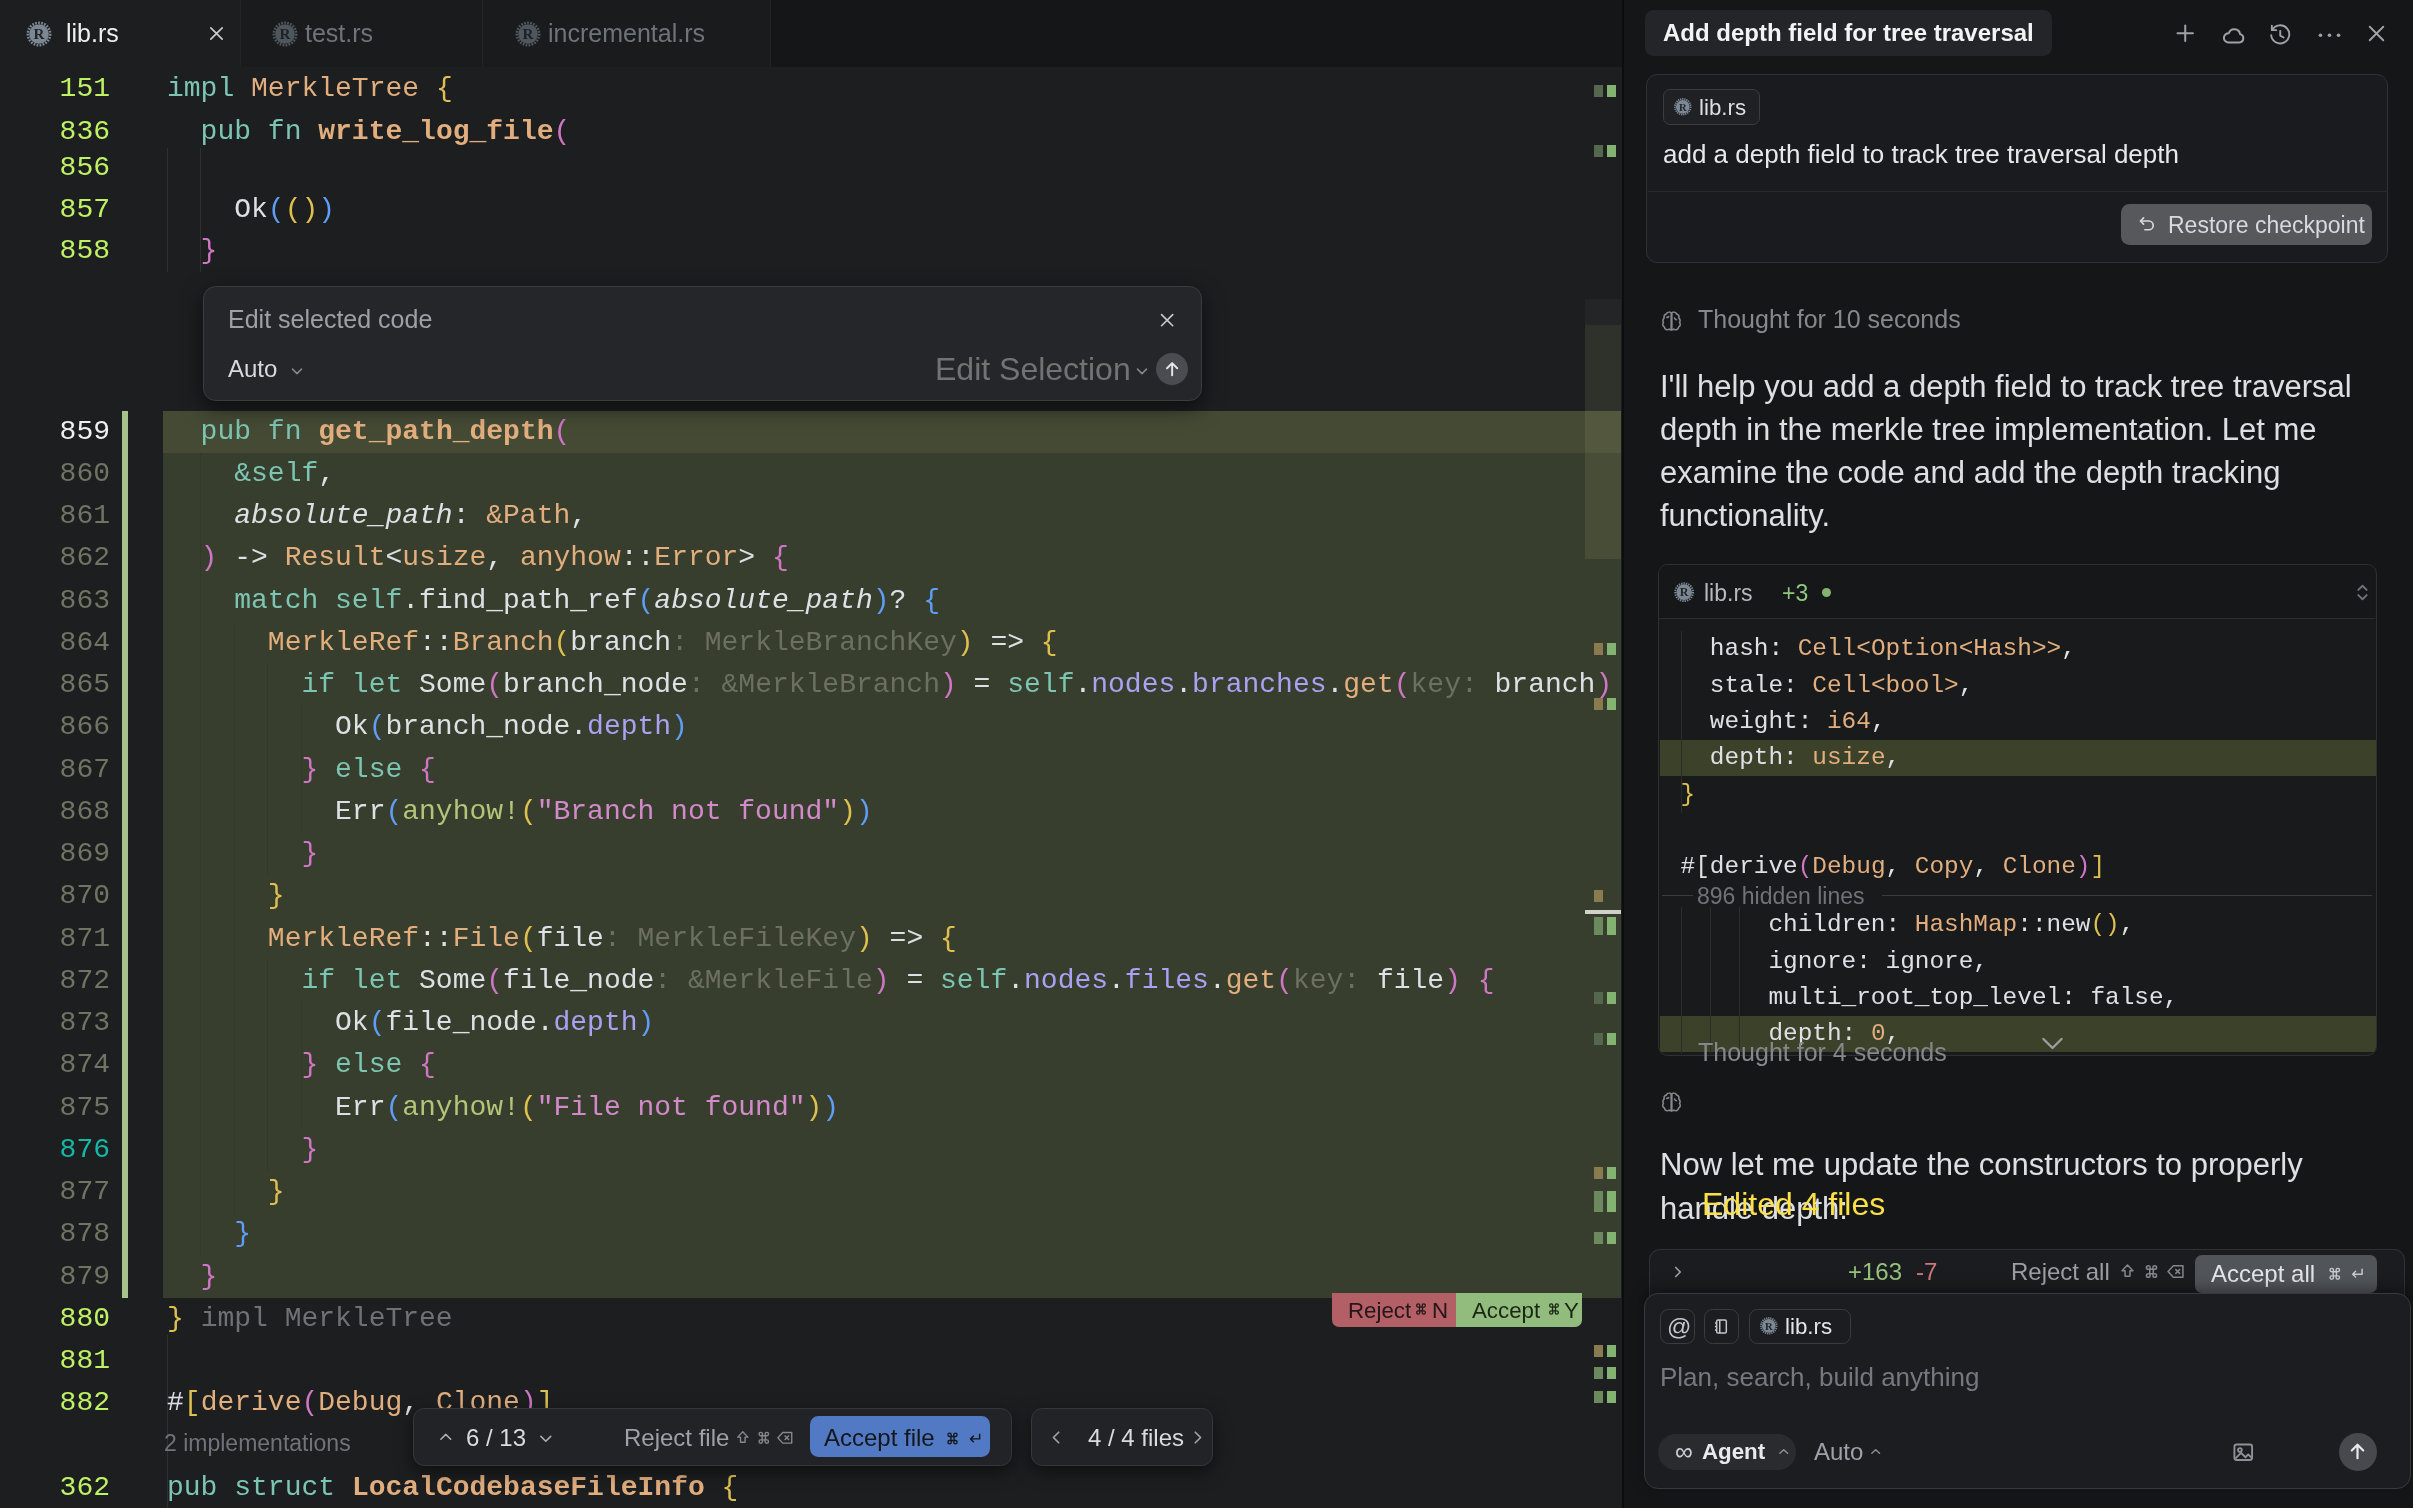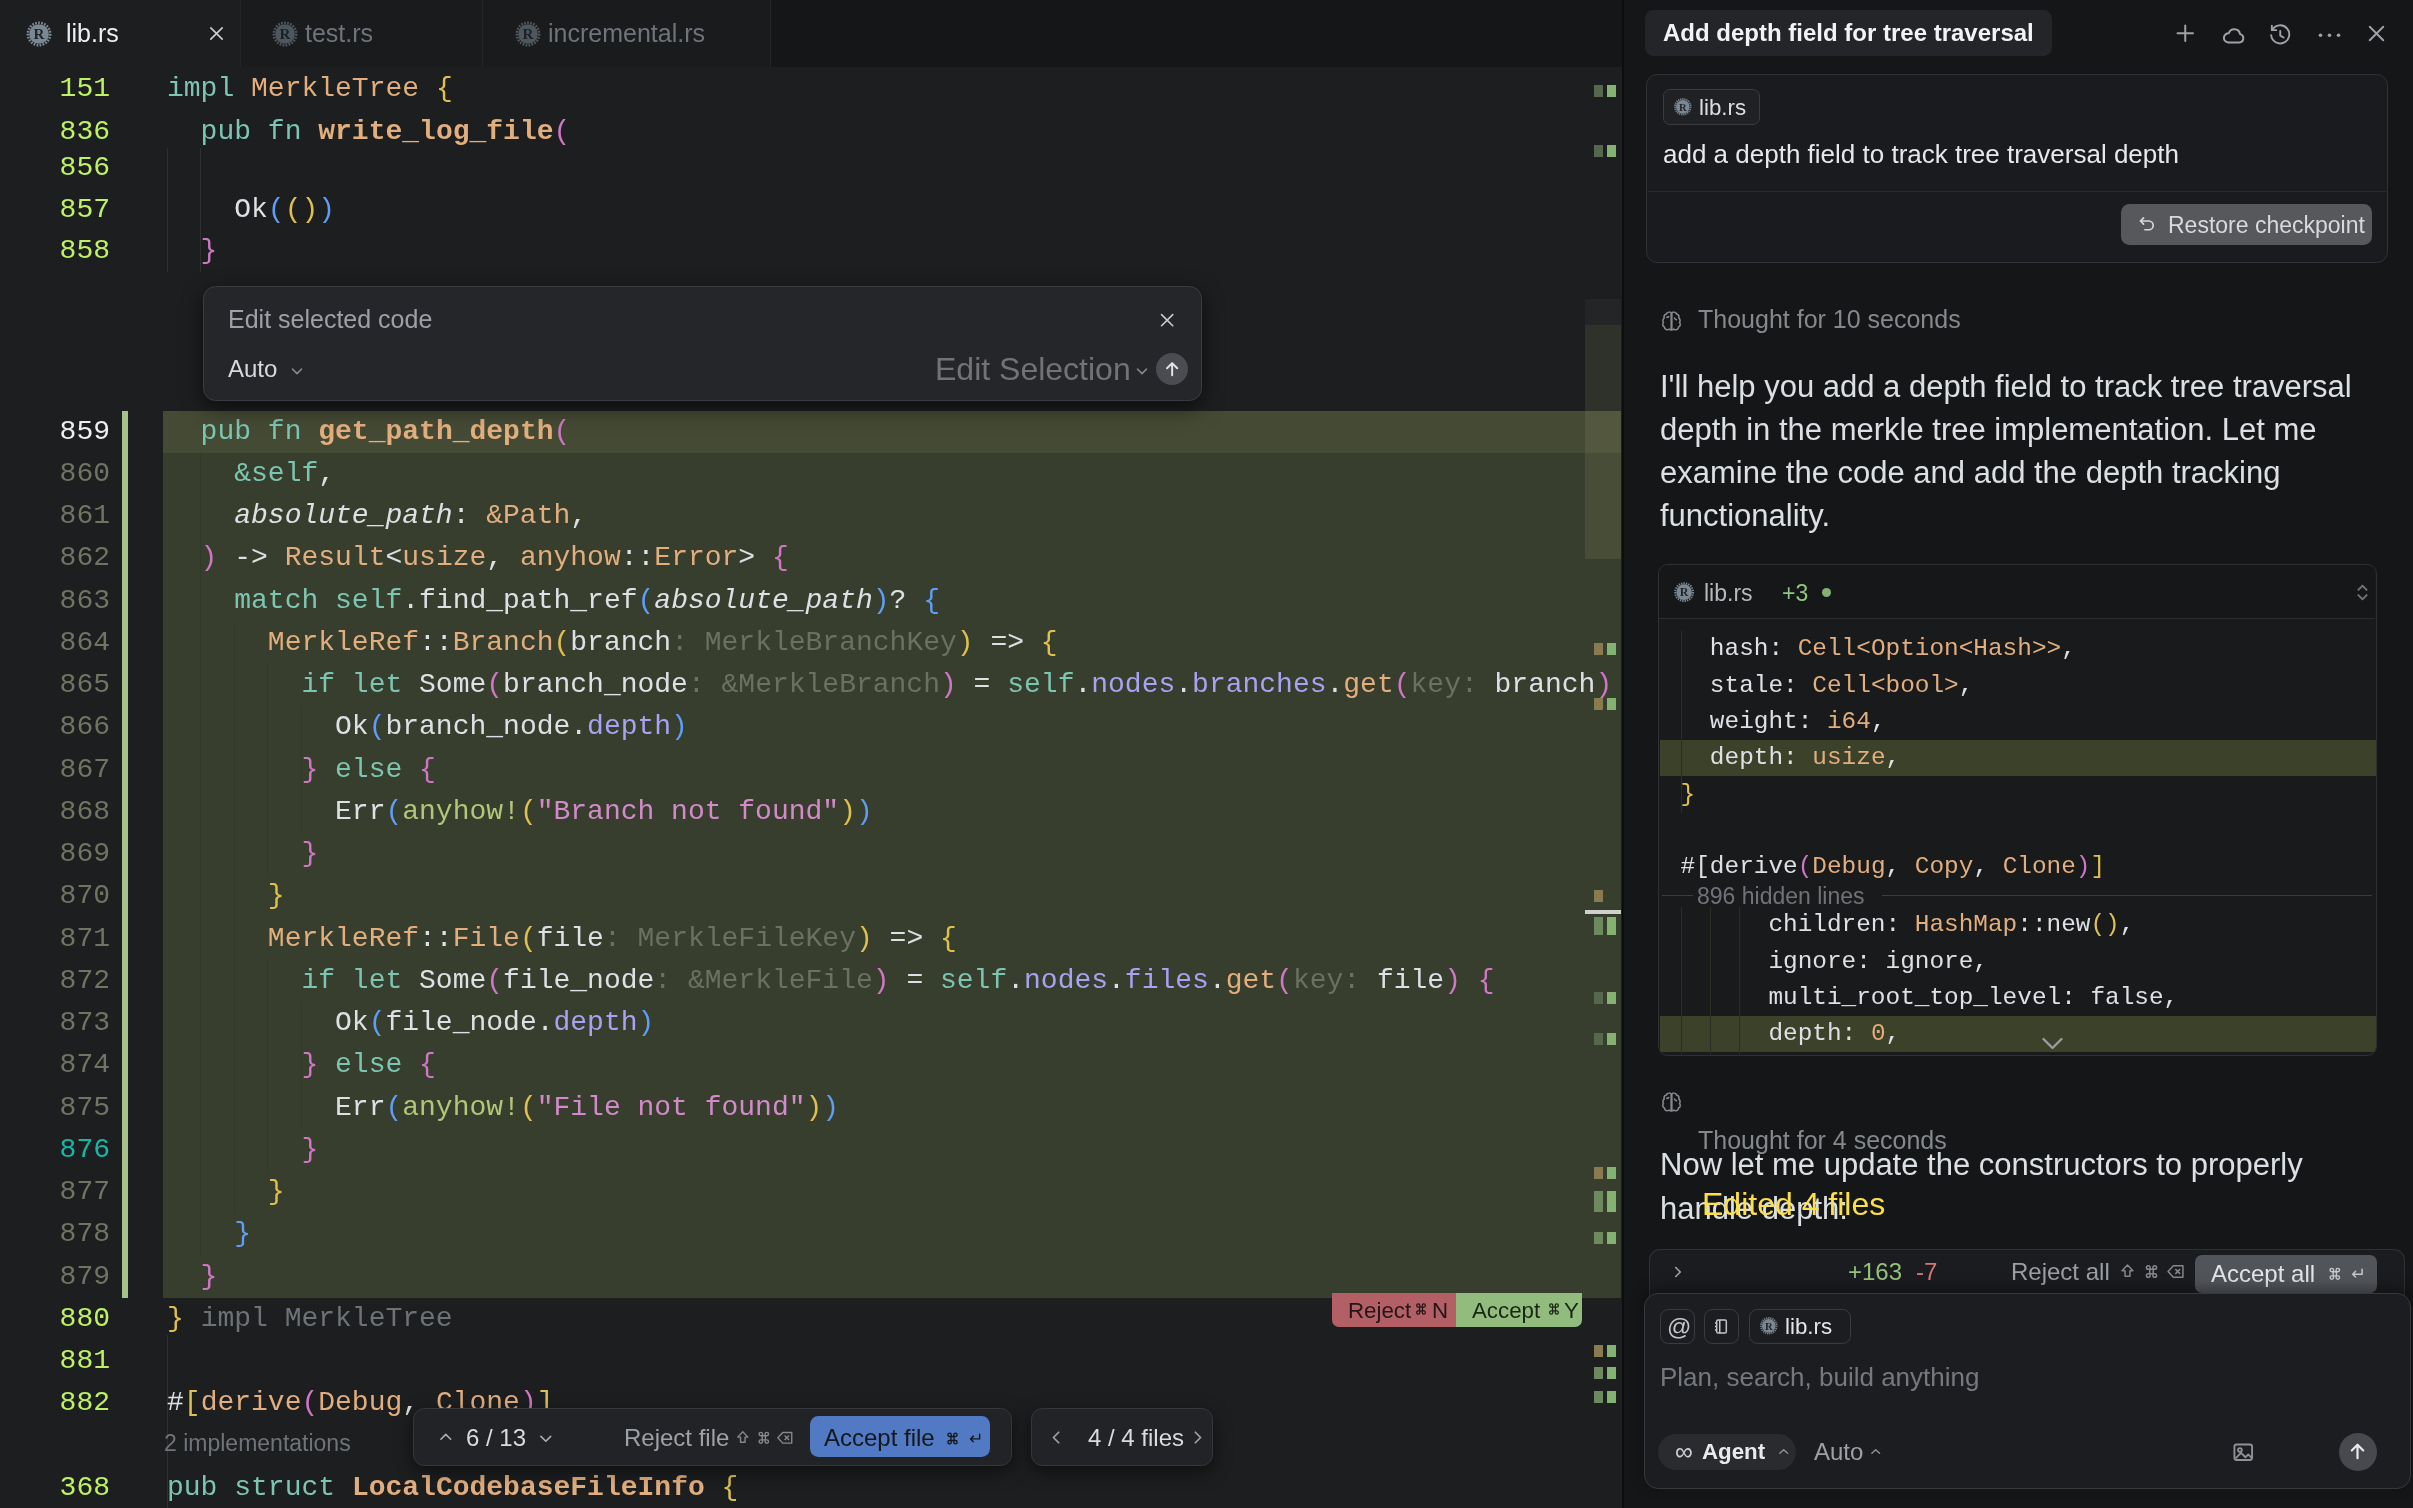--- a/index.html
+++ b/index.html
@@ -98,21 +98,21 @@
   <div class="ln" style="top:1002px;color:#6f7463">873</div>
   <div class="ln" style="top:1044px;color:#6f7463">874</div>
   <div class="ln" style="top:1087px;color:#6f7463">875</div>
   <div class="ln" style="top:1129px;color:#14b8a6">876</div>
   <div class="ln" style="top:1171px;color:#6f7463">877</div>
   <div class="ln" style="top:1213px;color:#6f7463">878</div>
   <div class="ln" style="top:1256px;color:#6f7463">879</div>
   <div class="ln" style="top:1298px">880</div>
   <div class="ln" style="top:1340px">881</div>
   <div class="ln" style="top:1382px">882</div>
-  <div class="ln" style="top:1467px">368</div>
+  <div class="ln" style="top:1467px">362</div>
 
   <div class="code" style="top:68px"><span class="k">impl</span> <span class="o">MerkleTree</span> <span class="y">{</span></div>
   <div class="code" style="top:111px">  <span class="k">pub</span> <span class="k">fn</span> <span class="ob">write_log_file</span><span class="p">(</span></div>
   <div class="code" style="top:189px">    Ok<span class="b">(</span><span class="y">()</span><span class="b">)</span></div>
   <div class="code" style="top:230px">  <span class="p">}</span></div>
   <div class="code" style="top:411px">  <span class="k">pub</span> <span class="k">fn</span> <span class="ob">get_path_depth</span><span class="p">(</span></div>
   <div class="code" style="top:453px">    <span class="k">&amp;self</span>,</div>
   <div class="code" style="top:495px">    <span class="it">absolute_path</span>: <span class="o">&amp;Path</span>,</div>
   <div class="code" style="top:537px">  <span class="p">)</span> -&gt; <span class="o">Result</span>&lt;<span class="o">usize</span>, <span class="o">anyhow</span>::<span class="o">Error</span>&gt; <span class="p">{</span></div>
   <div class="code" style="top:580px">    <span class="k">match</span> <span class="k">self</span>.find_path_ref<span class="b">(</span><span class="it">absolute_path</span><span class="b">)</span>? <span class="b">{</span></div>
@@ -380,21 +380,21 @@
       </div>
   </div>
 
   <div class="abs" style="left:35px;top:1089px">
       <svg width="25" height="25" viewBox="0 0 24 24" fill="none" stroke="#85888c" stroke-width="1.5" stroke-linejoin="round" stroke-linecap="round">
         <path d="M12 5.2a2.6 2.6 0 0 0-2.4-1.4 2.6 2.6 0 0 0-2.5 2A2.9 2.9 0 0 0 4.8 8.6c0 .4.1.8.2 1.1a3 3 0 0 0-.7 4.2 2.8 2.8 0 0 0 .9 4.4 2.7 2.7 0 0 0 4.5 1.9c.7.6 1.5.9 2.3.7Z"></path>
         <path d="M12 5.2a2.6 2.6 0 0 1 2.4-1.4 2.6 2.6 0 0 1 2.5 2 2.9 2.9 0 0 1 2.3 2.8c0 .4-.1.8-.2 1.1a3 3 0 0 1 .7 4.2 2.8 2.8 0 0 1-.9 4.4 2.7 2.7 0 0 1-4.5 1.9c-.7.6-1.5.9-2.3.7Z"></path>
         <path d="M12 5.2v15.7M9.3 8.3A2.3 2.3 0 0 1 7.5 9m9.2 2.3a2.3 2.3 0 0 1-1.7-1.6"></path>
       </svg>
     </div>
-  <div class="sans" style="left:74px;top:1126px;font-size:25px;line-height:29px;color:#85888c">Thought for 4 seconds</div>
+  <div class="sans" style="left:74px;top:1038px;font-size:25px;line-height:29px;color:#85888c">Thought for 4 seconds</div>
 
   <div class="sans" style="left:36px;top:1143px;font-size:31px;line-height:44px;color:#dce0e4">Now let me update the constructors to properly
 handle depth:</div>
 
   <div class="abs" style="left:25px;top:1249px;width:756px;height:49px;background:#1b1c1f;border:1.4px solid #2f3134;border-radius:11.2px 11.2px 0 0;border-bottom:none"></div>
   <div class="abs" style="left:45px;top:1263px">
       <svg width="18" height="18" viewBox="0 0 24 24" fill="none" stroke="#9ea1a6" stroke-width="2.2" stroke-linecap="round" stroke-linejoin="round">
         <path d="M9 6 15 12 9 18"></path>
       </svg>
     </div>

